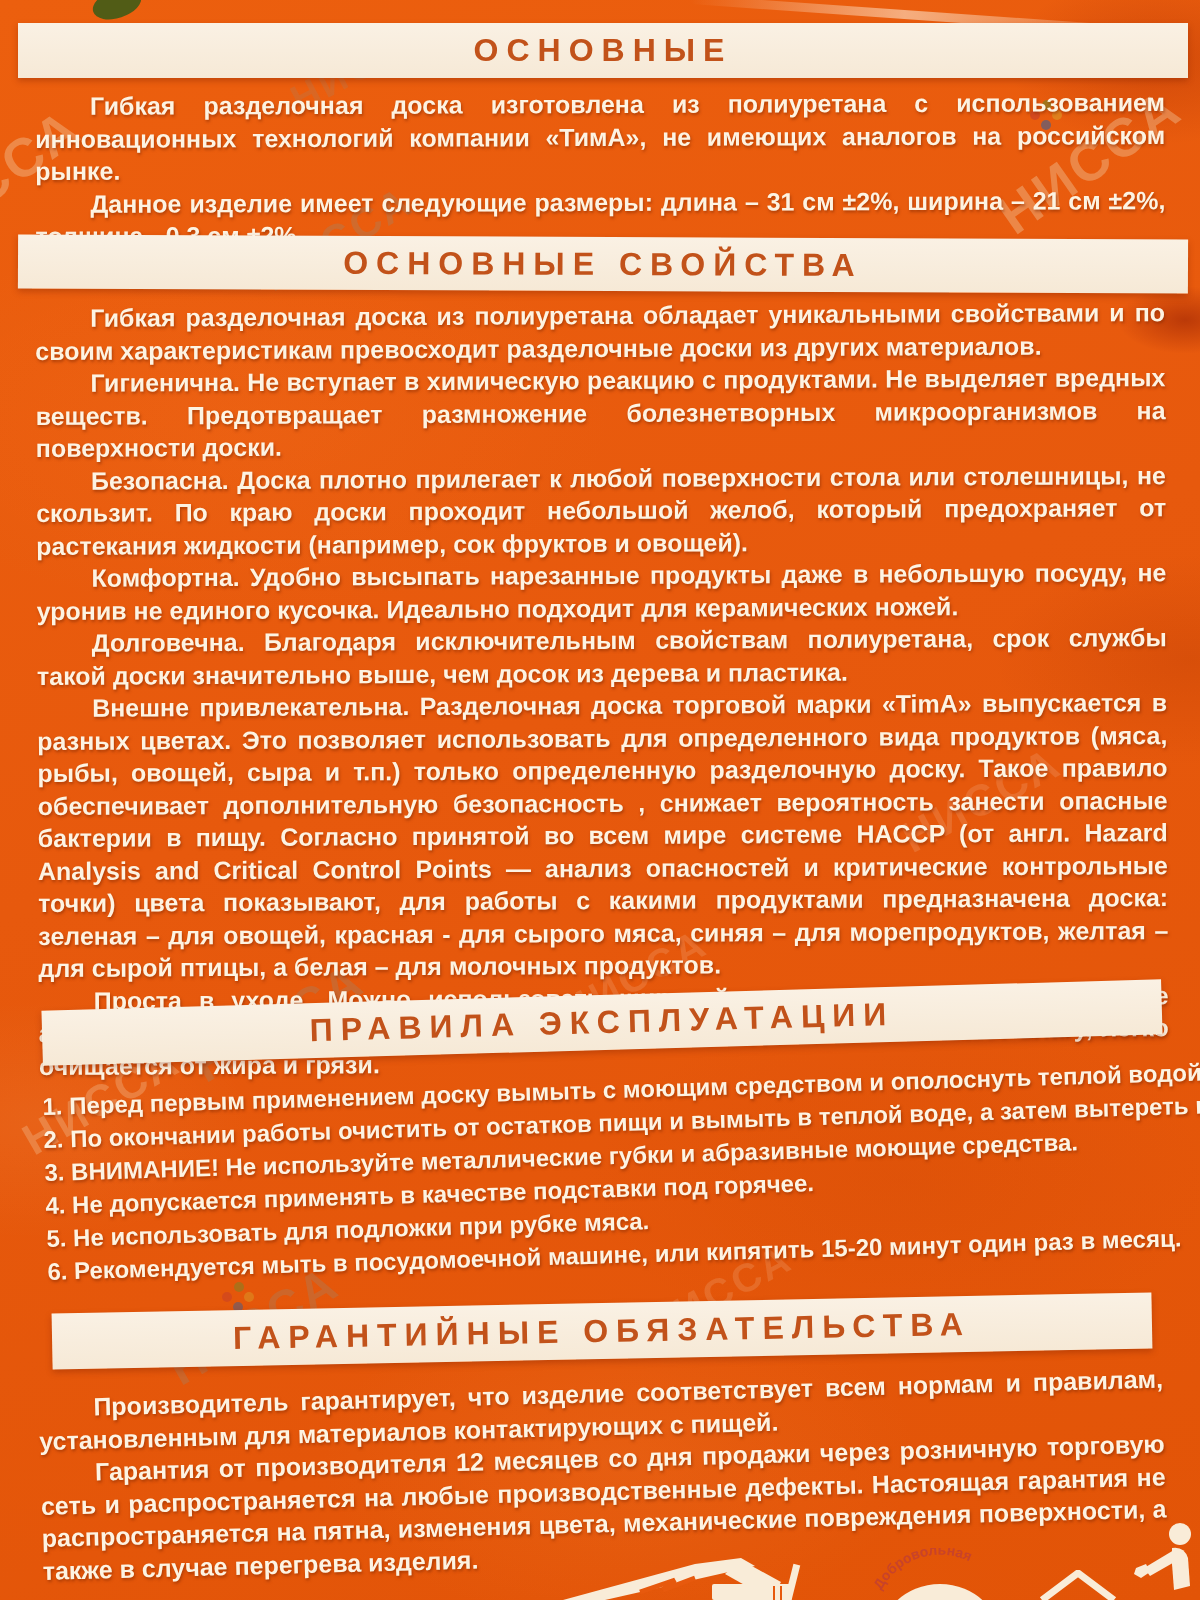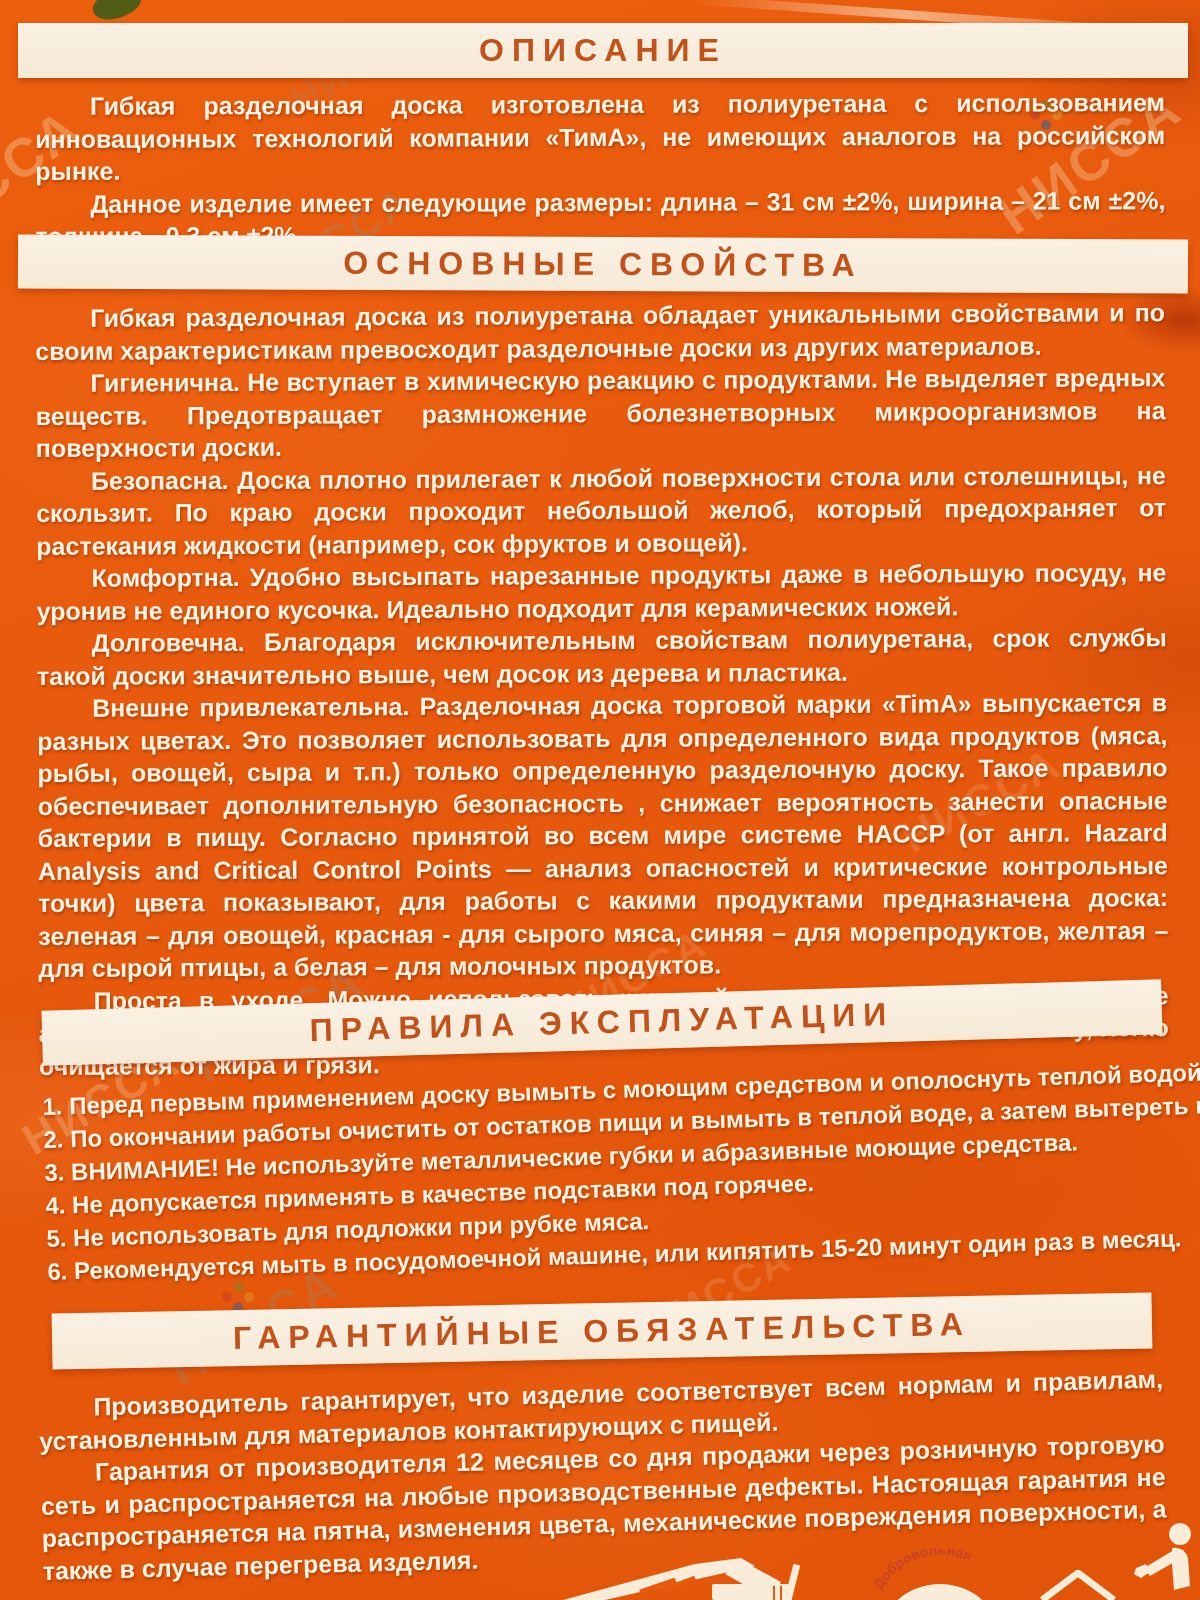--- a/index.html
+++ b/index.html
@@ -82,21 +82,21 @@
     <i style="left:11px;top:20px;width:10px;height:10px;background:#2e5f9e;"></i>
   </div>
   <div class="flower" style="left:222px;top:1282px;opacity:.45;">
     <i style="left:12px;top:0;width:10px;height:10px;background:#6a8c2a;"></i>
     <i style="left:0;top:10px;width:10px;height:10px;background:#c23b2e;"></i>
     <i style="left:22px;top:10px;width:10px;height:10px;background:#d9a02b;"></i>
     <i style="left:11px;top:20px;width:10px;height:10px;background:#2e5f9e;"></i>
   </div>
 
   <div class="bar" style="left:18px;top:23px;width:1170px;height:55px;">
-    <span class="bar-title">ОПИСАНИЕ</span>
+    <span class="bar-title">ОСНОВНЫЕ</span>
   </div>
   <div class="body-text" style="left:35px;top:90px;width:1130px;transform:rotate(-0.2deg);transform-origin:left top;">
     <p>Гибкая разделочная доска изготовлена  из полиуретана  с использованием инновационных технологий компании «ТимА», не имеющих аналогов на российском рынке.</p>
     <p>Данное изделие имеет следующие размеры: длина – 31 см ±2%, ширина – 21 см ±2%, толщина - 0,3 см ±2%.</p>
   </div>
 
   <div class="bar" style="left:18px;top:237px;width:1170px;height:54px;transform:rotate(0.25deg);">
     <span class="bar-title">ОСНОВНЫЕ СВОЙСТВА</span>
   </div>
   <div class="body-text" style="left:35px;top:302px;width:1130px;transform:rotate(-0.3deg);transform-origin:left top;">

